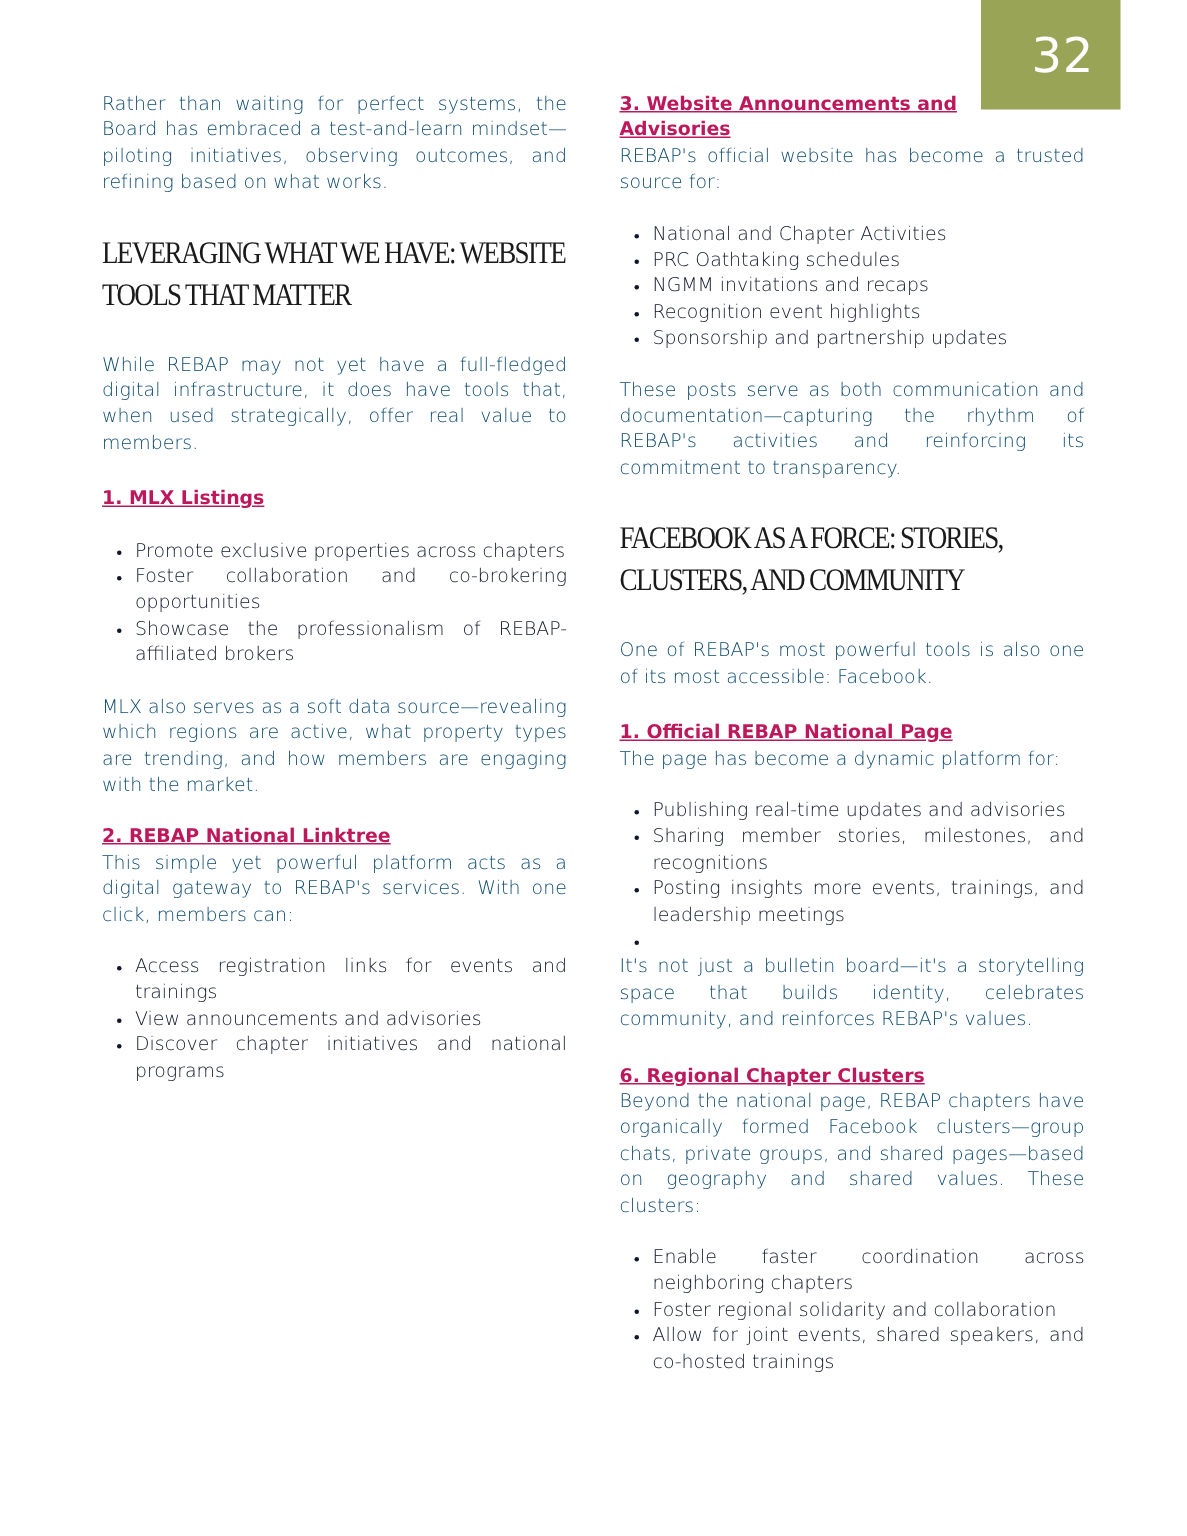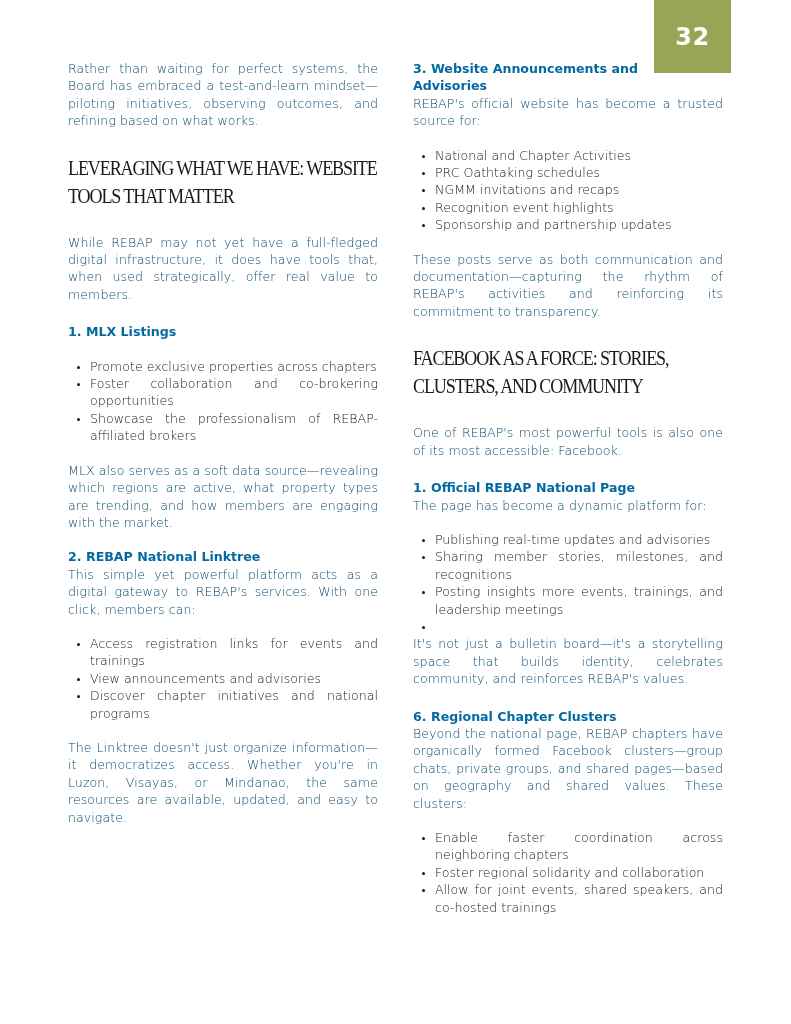--- a/index.html
+++ b/index.html
@@ -1,32 +1,32 @@
 <!DOCTYPE html>
 <html><head>
 <meta charset="utf-8">
 <style>
   html, body { margin: 0; padding: 0; background: #ffffff; }
   body { width: 791px; height: 1024px; position: relative; overflow: hidden;
          font-family: "DejaVu Sans", sans-serif; color: #2b2b2b; }
   .page-badge { position: absolute; left: 654px; top: 0; width: 77px; height: 73px;
                 background: #9aa457; color: #ffffff; display: flex; align-items: center;
                 justify-content: center; font-family: "DejaVu Sans", sans-serif;
-                font-weight: bold; font-size: 24px; letter-spacing: 0.5px; }
+                font-weight: normal; font-size: 32px; letter-spacing: 0.5px; padding-left: 16px; }
   .col { position: absolute; top: 60px; width: 310px; }
   .col-left { left: 68px; }
   .col-right { left: 413px; }
   p { margin: 0; font-size: 12.6px; line-height: 17.4px; text-align: justify;
       font-weight: 300; color: #0c4a6e; letter-spacing: 0.05px; }
   .sect-title { margin: 0; font-family: "Liberation Serif", serif; font-weight: normal;
                 font-size: 21px; line-height: 28px; text-transform: uppercase;
                 letter-spacing: -1.3px; color: #1a1a1a; transform: scaleX(0.86);
                 transform-origin: left; width: 360px; }
   .sub-title { margin: 0; font-size: 12.6px; line-height: 17.4px; font-weight: bold;
-               color: #0369a1; }
+               color: #be185d; text-decoration: underline; }
   ul { margin: 0; padding-left: 22px; }
   ul li { font-size: 12.6px; line-height: 17.4px; text-align: justify; color: #0f172a;
           font-weight: 300; padding-left: 0; }
   ul li::marker { font-size: 10px; }
   .gap-s { height: 17px; }
   .gap-m { height: 20px; }
   .gap-l { height: 24px; }
 </style>
 </head>
 <body>
@@ -56,21 +56,20 @@
 
   <h3 class="sub-title">2. REBAP National Linktree</h3>
   <p>This simple yet powerful platform acts as a digital gateway to REBAP's services. With one click, members can:</p>
   <div class="gap-s"></div>
   <ul>
     <li>Access registration links for events and trainings</li>
     <li>View announcements and advisories</li>
     <li>Discover chapter initiatives and national programs</li>
   </ul>
   <div class="gap-s"></div>
-  <p>The Linktree doesn't just organize information—it democratizes access. Whether you're in Luzon, Visayas, or Mindanao, the same resources are available, updated, and easy to navigate.</p>
 </div>
 
 <div class="col col-right">
   <h3 class="sub-title" style="width:230px;">3. Website Announcements and Advisories</h3>
   <p>REBAP's official website has become a trusted source for:</p>
   <div class="gap-s"></div>
   <ul>
     <li>National and Chapter Activities</li>
     <li>PRC Oathtaking schedules</li>
     <li>NGMM invitations and recaps</li>

